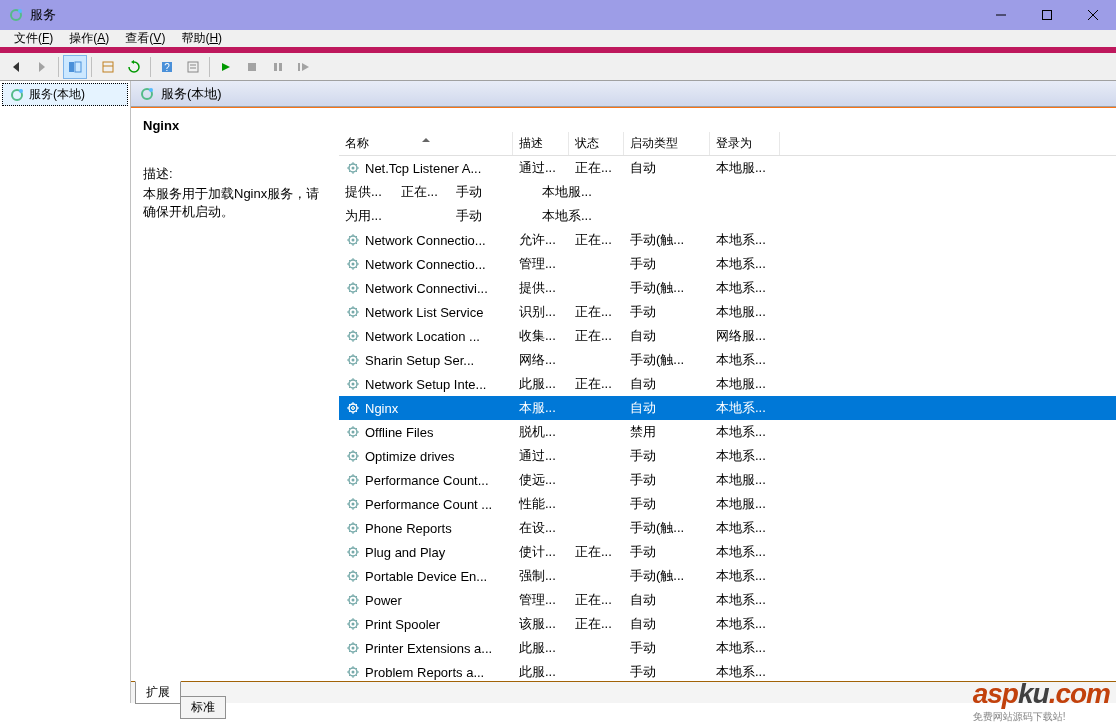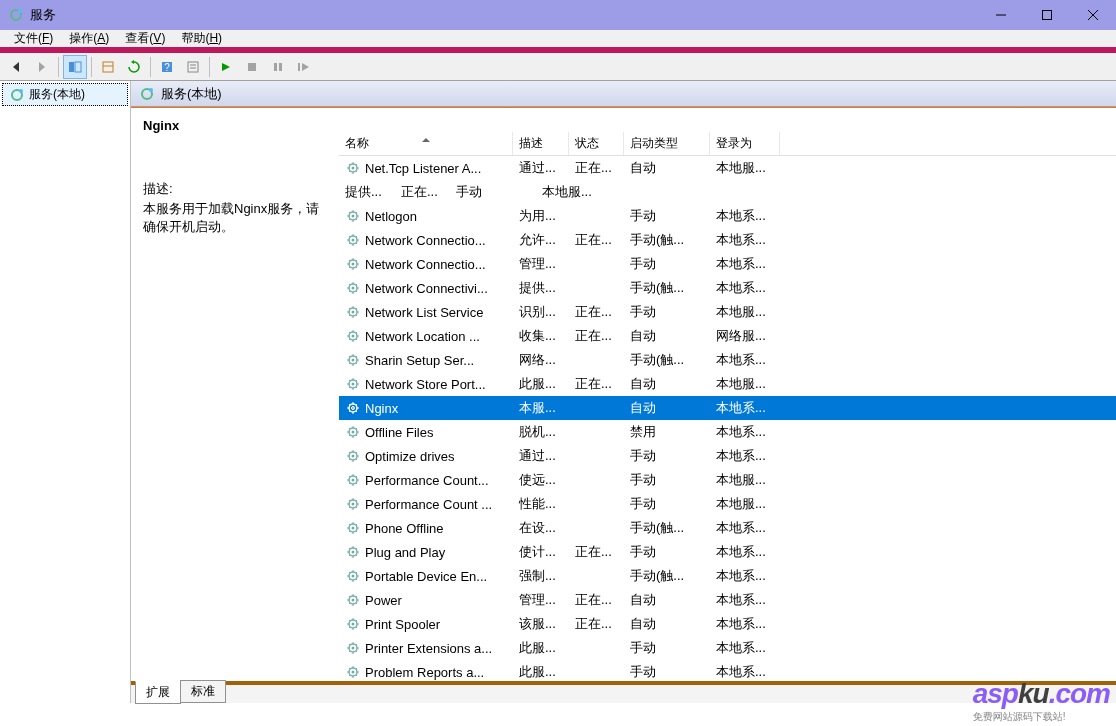--- a/index.html
+++ b/index.html
@@ -28,42 +28,42 @@
 
 .rightpane { flex: 1; display: flex; flex-direction: column; }
 .header { height: 26px; background: linear-gradient(#e8ecf7,#d0d8ec); border-bottom: 1px solid #a0a0a0; display: flex; align-items: center; padding: 0 8px; font-size: 13px; }
 .header .icon { width: 16px; height: 16px; margin-right: 6px; }
 
 .content { flex: 1; display: flex; border-top: 1px solid #f97316; overflow: hidden; }
 .detail { width: 208px; padding: 10px 12px; font-size: 13px; }
 .detail .sname { font-weight: bold; margin-bottom: 12px; }
 .detail .startlink { color: #0066cc; text-decoration: underline; cursor: pointer; }
 .detail .suffix { display: inline; }
-.detail .descblock { margin-top: 47px; }
+.detail .descblock { margin-top: 32px; }
 .detail .desclabel { margin-bottom: 2px; }
 
 .listwrap { flex: 1; position: relative; overflow: hidden; }
 .list { position: absolute; inset: 0; overflow-y: scroll; }
 .thead { display: flex; height: 24px; border-bottom: 1px solid #e0e0e0; font-size: 12px; position: sticky; top: 0; background: #fff; z-index: 2; margin-top: 24px; }
 .th { display: flex; align-items: center; padding: 0 6px; border-right: 1px solid #e8e8e8; height: 100%; position: relative; }
 .th.sorted::after { content: ""; position: absolute; right: 50%; top: 2px; border: 4px solid transparent; border-bottom-color: #666; transform: translateX(50%);}
 .tbody { font-size: 13px; }
 .row { display: flex; height: 24px; align-items: flex-end; }
 .row.sel { background: #0078d7; color: #fff; }
 .row.sel .gear svg circle, .row.sel .gear svg path { stroke: #fff; }
 .cell { padding: 0 6px; overflow: hidden; white-space: nowrap; text-overflow: ellipsis; display: flex; align-items: center; height: 100%; }
 .gear { width: 16px; height: 16px; margin-right: 4px; flex-shrink: 0; }
 .c0 { width: 174px; } .c1 { width: 56px; } .c2 { width: 55px; } .c3 { width: 86px; } .c4 { width: 70px; }
 
-.tabs { height: 22px; display: flex; align-items: flex-end; padding-left: 4px; border-top: 4px solid #a16207; background: #f4f4f4; font-size: 12px; }
+.tabs { height: 22px; display: flex; align-items: flex-end; padding-left: 4px; border-top: 1px solid #a16207; background: #f4f4f4; font-size: 12px; }
 .tab { padding: 2px 10px; border: 1px solid #919191; border-top: 1px solid #fff; background: #fff; margin-right: -1px; position: relative; top: 1px; }
-.tab:not(.active){ background: #f4f4f4; border-top-color:#919191; top:0;}
+.tab:not(.active){ background: #f4f4f4; border-top-color:#919191; top:16px;}
 
 .watermark { position: absolute; right: 6px; bottom: 2px; font-size: 28px; font-weight: 900; font-style: italic; font-family: Arial, sans-serif; letter-spacing: -1px; }
-.watermark .a { color: #8b5cf6; } .watermark .c { color: #404040; }
+.watermark .a { color: #c2410c; } .watermark .c { color: #404040; }
 .watermark .sub { display: block; font-size: 10px; font-weight: normal; font-style: normal; color: #888; text-align: left; letter-spacing: 0; }
 
 ::-webkit-scrollbar { width: 17px; }
 ::-webkit-scrollbar-track { background: #f0f0f0; }
 ::-webkit-scrollbar-thumb { background: #c2c3c9; border: 1px solid #fff; }
 </style>
 </head>
 <body>
 
 <div class="titlebar">
@@ -224,28 +224,20 @@
                 <div class="cell c3">自动</div>
                 <div class="cell c4">本地服...</div>
               </div>
               <div class="row">
                 <div class="cell c1">提供...</div>
                 <div class="cell c2">正在...</div>
                 <div class="cell c3">手动</div>
                 <div class="cell c4">本地服...</div>
               </div>
               <div class="row">
-                <div class="cell c0">
-                  <span class="gear"><svg viewBox="0 0 16 16">
-                      <circle cx="8" cy="8" r="4" fill="none" stroke="#7aa" stroke-width="1.5"></circle>
-                      <circle cx="8" cy="8" r="1.5" fill="#7aa"></circle>
-                      <path d="M8 2 L8 4 M8 12 L8 14 M2 8 L4 8 M12 8 L14 8 M4 4 L5 5 M11 11 L12 12 M12 4 L11 5 M4 12 L5 11" stroke="#7aa"></path>
-                    </svg></span>
-                  <span>Netlogon</span>
-                </div>
                 <div class="cell c1">为用...</div>
                 <div class="cell c2"></div>
                 <div class="cell c3">手动</div>
                 <div class="cell c4">本地系...</div>
               </div>
               <div class="row">
                 <div class="cell c0">
                   <span class="gear"><svg viewBox="0 0 16 16">
                       <circle cx="8" cy="8" r="4" fill="none" stroke="#7aa" stroke-width="1.5"></circle>
                       <circle cx="8" cy="8" r="1.5" fill="#7aa"></circle>
@@ -328,21 +320,21 @@
                 <div class="cell c3">手动(触...</div>
                 <div class="cell c4">本地系...</div>
               </div>
               <div class="row">
                 <div class="cell c0">
                   <span class="gear"><svg viewBox="0 0 16 16">
                       <circle cx="8" cy="8" r="4" fill="none" stroke="#7aa" stroke-width="1.5"></circle>
                       <circle cx="8" cy="8" r="1.5" fill="#7aa"></circle>
                       <path d="M8 2 L8 4 M8 12 L8 14 M2 8 L4 8 M12 8 L14 8 M4 4 L5 5 M11 11 L12 12 M12 4 L11 5 M4 12 L5 11" stroke="#7aa"></path>
                     </svg></span>
-                  <span>Network Store Port...</span>
+                  <span>Network Setup Inte...</span>
                 </div>
                 <div class="cell c1">此服...</div>
                 <div class="cell c2">正在...</div>
                 <div class="cell c3">自动</div>
                 <div class="cell c4">本地服...</div>
               </div>
               <div class="row sel">
                 <div class="cell c0">
                   <span class="gear"><svg viewBox="0 0 16 16">
                       <circle cx="8" cy="8" r="4" fill="none" stroke="#7aa" stroke-width="1.5"></circle>
@@ -412,21 +404,21 @@
                 <div class="cell c3">手动</div>
                 <div class="cell c4">本地服...</div>
               </div>
               <div class="row">
                 <div class="cell c0">
                   <span class="gear"><svg viewBox="0 0 16 16">
                       <circle cx="8" cy="8" r="4" fill="none" stroke="#7aa" stroke-width="1.5"></circle>
                       <circle cx="8" cy="8" r="1.5" fill="#7aa"></circle>
                       <path d="M8 2 L8 4 M8 12 L8 14 M2 8 L4 8 M12 8 L14 8 M4 4 L5 5 M11 11 L12 12 M12 4 L11 5 M4 12 L5 11" stroke="#7aa"></path>
                     </svg></span>
-                  <span>Phone Offline</span>
+                  <span>Phone Reports</span>
                 </div>
                 <div class="cell c1">在设...</div>
                 <div class="cell c2"></div>
                 <div class="cell c3">手动(触...</div>
                 <div class="cell c4">本地系...</div>
               </div>
               <div class="row">
                 <div class="cell c0">
                   <span class="gear"><svg viewBox="0 0 16 16">
                       <circle cx="8" cy="8" r="4" fill="none" stroke="#7aa" stroke-width="1.5"></circle>

